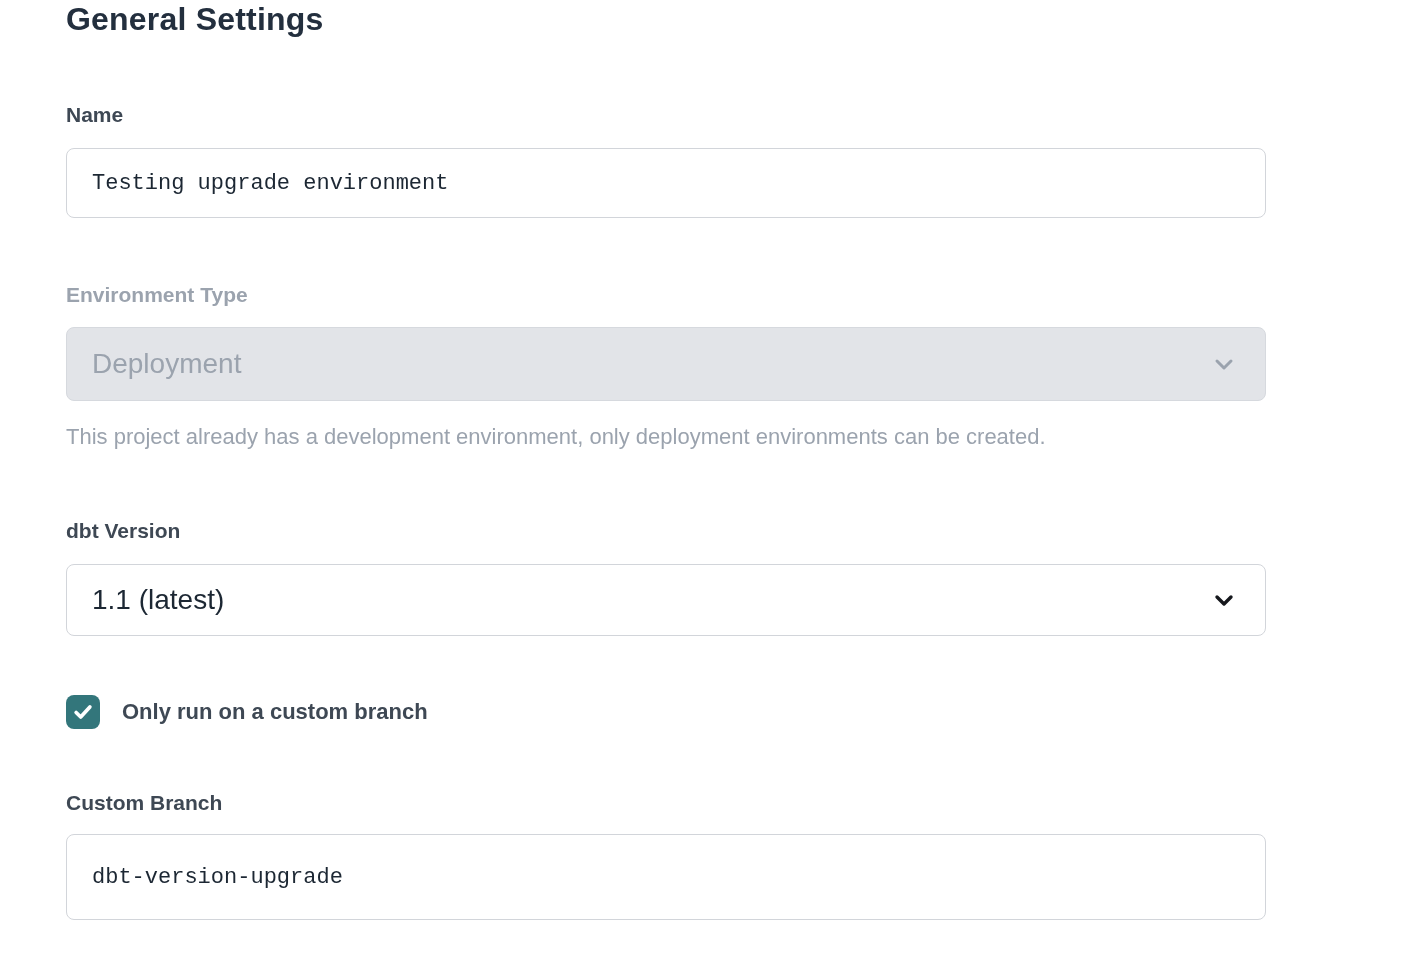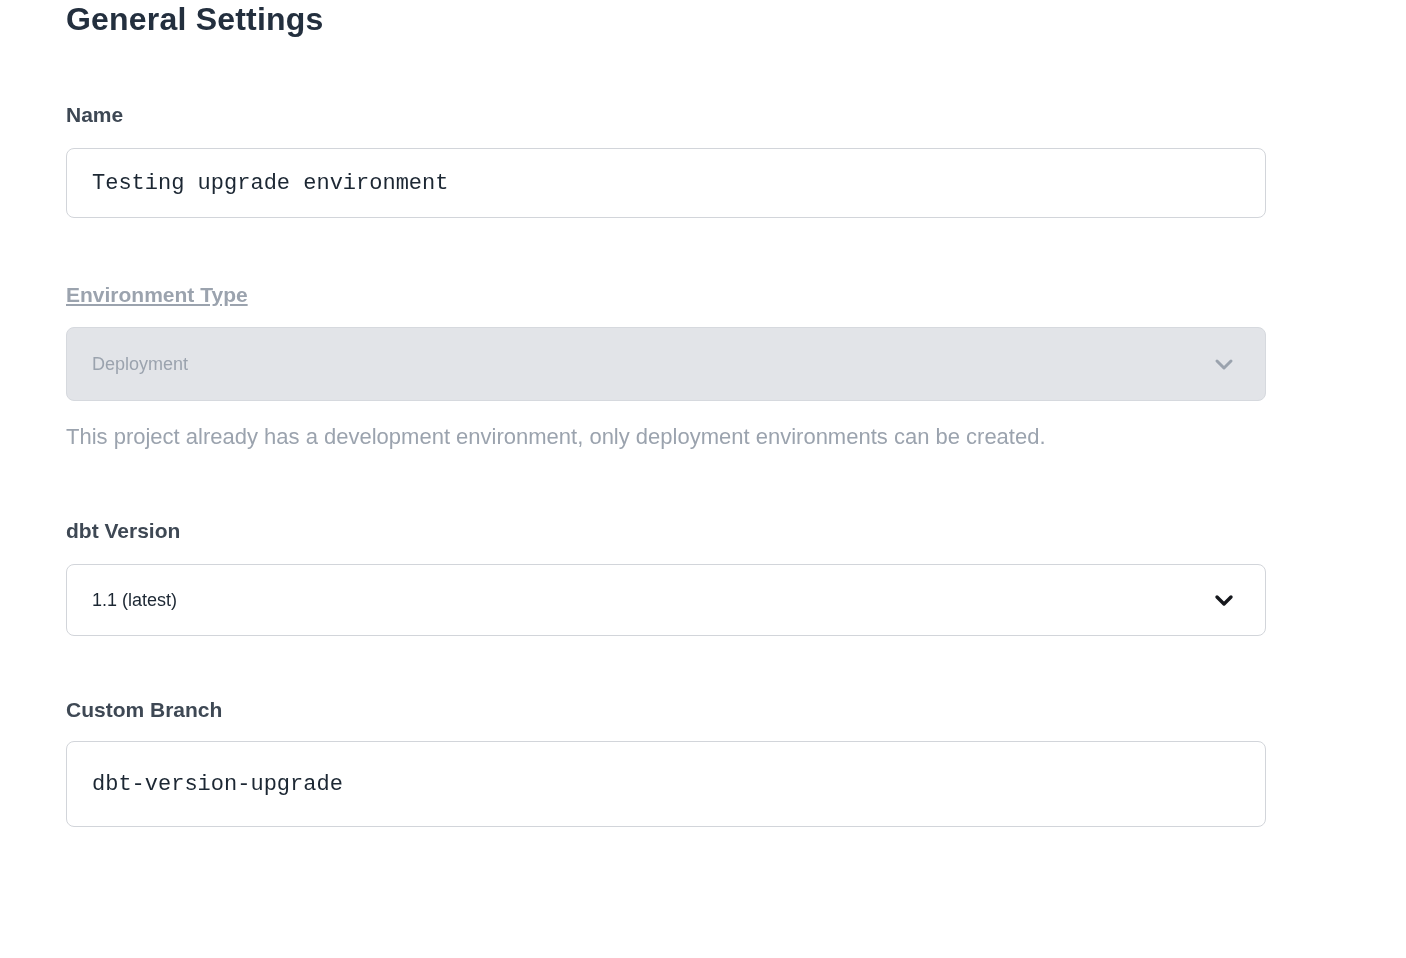--- a/index.html
+++ b/index.html
@@ -32,21 +32,21 @@
     color:var(--title);
     letter-spacing:0.2px;
   }
   .field-label{
     display:block;
     font-size:21px;
     line-height:26px;
     font-weight:700;
     color:var(--label);
   }
-  .field-label.disabled{ color:var(--disabled-text);text-decoration:underline; }
+  .field-label.disabled{ color:var(--disabled-text); }
   .text-input{
     display:block;
     width:1200px;
     height:70px;
     border:1px solid var(--border);
     border-radius:8px;
     background:#ffffff;
     padding:0 25px;
     font-family:Liberation Mono, monospace;
     font-size:22px;
@@ -55,21 +55,21 @@
   }
   .select{
     position:relative;
     display:flex;
     align-items:center;
     width:1200px;
     border:1px solid var(--border);
     border-radius:8px;
     background:#ffffff;
     padding:0 25px;
-    font-size:18px;
+    font-size:28px;
     color:var(--input-text);
     cursor:pointer;
   }
   .select.disabled{
     background:var(--disabled-bg);
     border-color:var(--disabled-border);
     color:var(--disabled-text);
     cursor:default;
   }
   .select .chevron{
@@ -140,17 +140,27 @@
   <label class="field-label m-ver-label">dbt Version</label>
   <div class="select m-ver-select">
     <span>1.1 (latest)</span>
     <span class="chevron">
       <svg viewBox="0 0 26 26" fill="none">
         <polyline points="6,10 13,17 20,10" stroke="#16181d" stroke-width="3.4" stroke-linecap="round" stroke-linejoin="round"></polyline>
       </svg>
     </span>
   </div>
 
+  <div class="checkbox-row m-checkbox">
+    <span class="checkbox" role="checkbox" aria-checked="true">
+      <span style="display:flex;">
+        <svg viewBox="0 0 24 24" width="22" height="22" fill="none">
+          <path d="M4.5 12.5 L9.5 17.5 L19.5 6.5" stroke="#ffffff" stroke-width="4" stroke-linecap="round" stroke-linejoin="round"></path>
+        </svg>
+      </span>
+    </span>
+    <span class="checkbox-label">Only run on a custom branch</span>
+  </div>
 
   <label class="field-label m-branch-label">Custom Branch</label>
   <input class="text-input m-branch-input" type="text" value="dbt-version-upgrade" style="">
 
 </div>
 
 </body></html>

